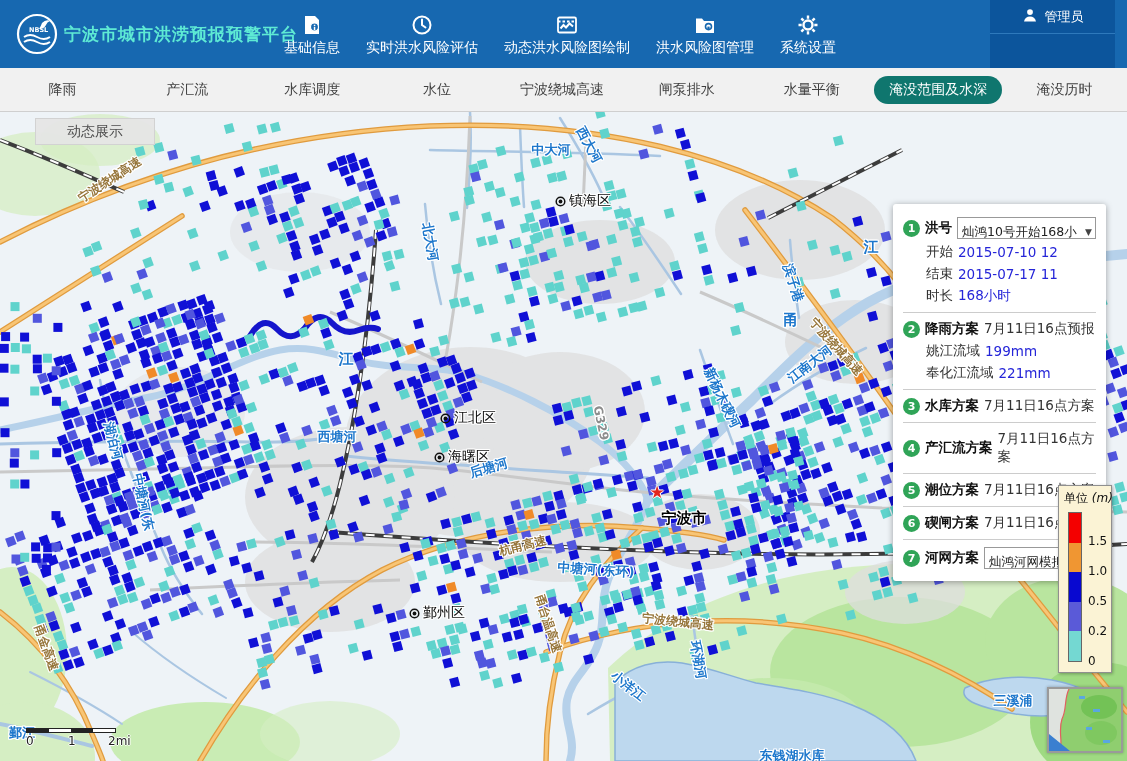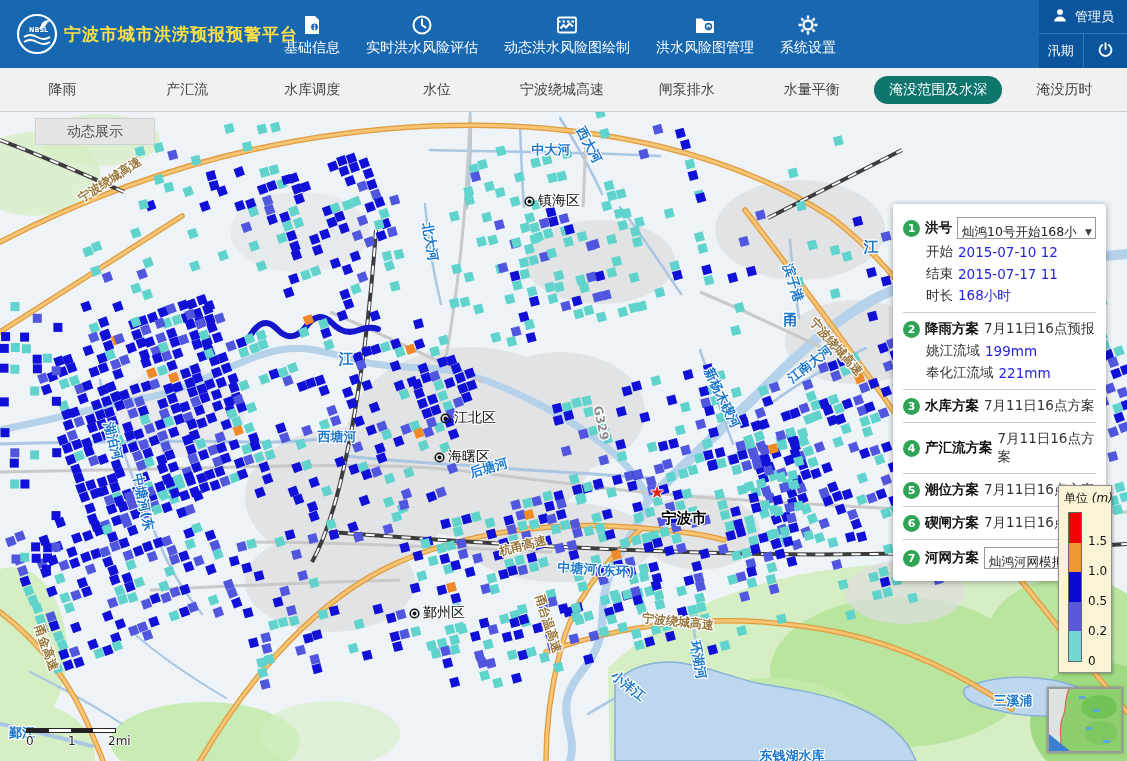--- a/index.html
+++ b/index.html
@@ -2,26 +2,26 @@
 <html><head>
 <meta charset="utf-8">
 <style>
 *{margin:0;padding:0;box-sizing:border-box}
 body{font-family:"DejaVu Sans","Liberation Sans",sans-serif;background:#333;}
 .page{position:relative;width:1127px;height:761px;overflow:hidden;background:#eef2f6;}
 
 
 .header{position:absolute;top:0;left:0;width:1127px;height:68px;background:#1768b0;z-index:10;}
 .logo{position:absolute;left:16px;top:13px;width:42px;height:42px;}
-.app-title{position:absolute;left:64px;top:23px;color:#fde047;font-size:17px;font-weight:bold;letter-spacing:1px;white-space:nowrap;font-family:Liberation Serif, serif;}
+.app-title{position:absolute;left:64px;top:23px;color:#5eead4;font-size:17px;font-weight:bold;letter-spacing:1px;white-space:nowrap;font-family:Liberation Serif, serif;}
 .main-nav{position:absolute;left:284px;top:0;height:68px;display:flex;align-items:center;gap:26px;}
 .nav-item{display:flex;flex-direction:column;align-items:center;gap:3px;color:#fff;font-size:14px;cursor:pointer;white-space:nowrap;}
 .nav-item.active{color:#f0b929;}
 .nav-icon{height:24px;display:flex;align-items:flex-end;justify-content:center;}
-.user-block{position:absolute;right:0;top:0;width:88px;height:68px;background:#0c559c;}
+.user-block{position:absolute;right:12px;top:0;width:125px;height:68px;background:#0c559c;}
 .user-row{height:34px;display:flex;align-items:center;justify-content:center;gap:7px;color:#fff;font-size:13px;border-bottom:1px solid #2e79bc;cursor:pointer;}
 .bottom-cells{display:flex;height:33px;}
 .ucell{flex:1;display:flex;align-items:center;justify-content:center;color:#fff;font-size:13px;cursor:pointer;}
 .ucell + .ucell{border-left:1px solid #2e79bc;}
 
 
 .subnav{position:absolute;top:68px;left:0;width:1127px;height:44px;background:#f1f1f1;border-bottom:1px solid #cfcfcf;display:flex;align-items:center;z-index:9;}
 .subnav-item{flex:1;text-align:center;font-size:14px;color:#3f3f3f;cursor:pointer;white-space:nowrap;}
 .subnav-item .pill{display:inline-block;background:#0f766e;color:#fff;border-radius:15px;padding:5px 15px;}
 
@@ -145,29 +145,20 @@
           <div class="nav-label">系统设置</div>
         </div>
       </div>
     <div class="user-block">
       <div class="user-row">
         <span><svg width="16" height="16" viewBox="0 0 20 20" fill="#fff">
               <circle cx="10" cy="6.3" r="3.6"></circle>
               <path d="M2.5 18c.8-4 3.8-6 7.5-6s6.7 2 7.5 6z"></path>
             </svg></span>
         <span>管理员</span>
-      </div>
-      <div class="bottom-cells">
-        <div class="ucell">汛期</div>
-        <div class="ucell">
-          <span><svg width="17" height="17" viewBox="0 0 20 20" fill="none" stroke="#fff" stroke-width="2.2" stroke-linecap="round">
-                <path d="M10 2.5v7"></path>
-                <path d="M6.2 4.8a7 7 0 1 0 7.6 0"></path>
-              </svg></span>
-        </div>
       </div>
     </div>
   </div>
 
   <div class="subnav">
       <div class="subnav-item"><span class="plain">降雨</span></div>
       <div class="subnav-item"><span class="plain">产汇流</span></div>
       <div class="subnav-item"><span class="plain">水库调度</span></div>
       <div class="subnav-item"><span class="plain">水位</span></div>
       <div class="subnav-item"><span class="plain">宁波绕城高速</span></div>
@@ -1827,21 +1818,21 @@
             <rect x="256.8" y="71.7" width="9" height="9" fill="#5fd3cc"></rect>
             <rect x="265.6" y="29.2" width="9" height="9" fill="#5fd3cc"></rect>
             <rect x="266.7" y="71.7" width="9" height="9" fill="#5fd3cc"></rect>
             <rect x="278.9" y="31.1" width="9" height="9" fill="#5fd3cc"></rect>
             <rect x="276.4" y="84.5" width="9" height="9" fill="#1010d6"></rect>
           </g>
         </g>
     </svg>
 
     <div class="map-labels">
-        <span class="maplabel city" style="left: 552px; top: 89px; transform: translate(-50%, -50%) rotate(0deg);">
+        <span class="maplabel city" style="left: 583px; top: 89px; transform: translate(-50%, -50%) rotate(0deg);">
           <span class="cmark">
             <svg width="11" height="11" viewBox="0 0 11 11">
               <circle cx="5.5" cy="5.5" r="4.3" fill="none" stroke="#111" stroke-width="1.5"></circle>
               <circle cx="5.5" cy="5.5" r="1.9" fill="#111"></circle>
             </svg>
           </span>
           <span class="ltext">镇海区</span>
         </span>
         <span class="maplabel city" style="left: 468px; top: 306px; transform: translate(-50%, -50%) rotate(0deg);">
           <span class="cmark">

